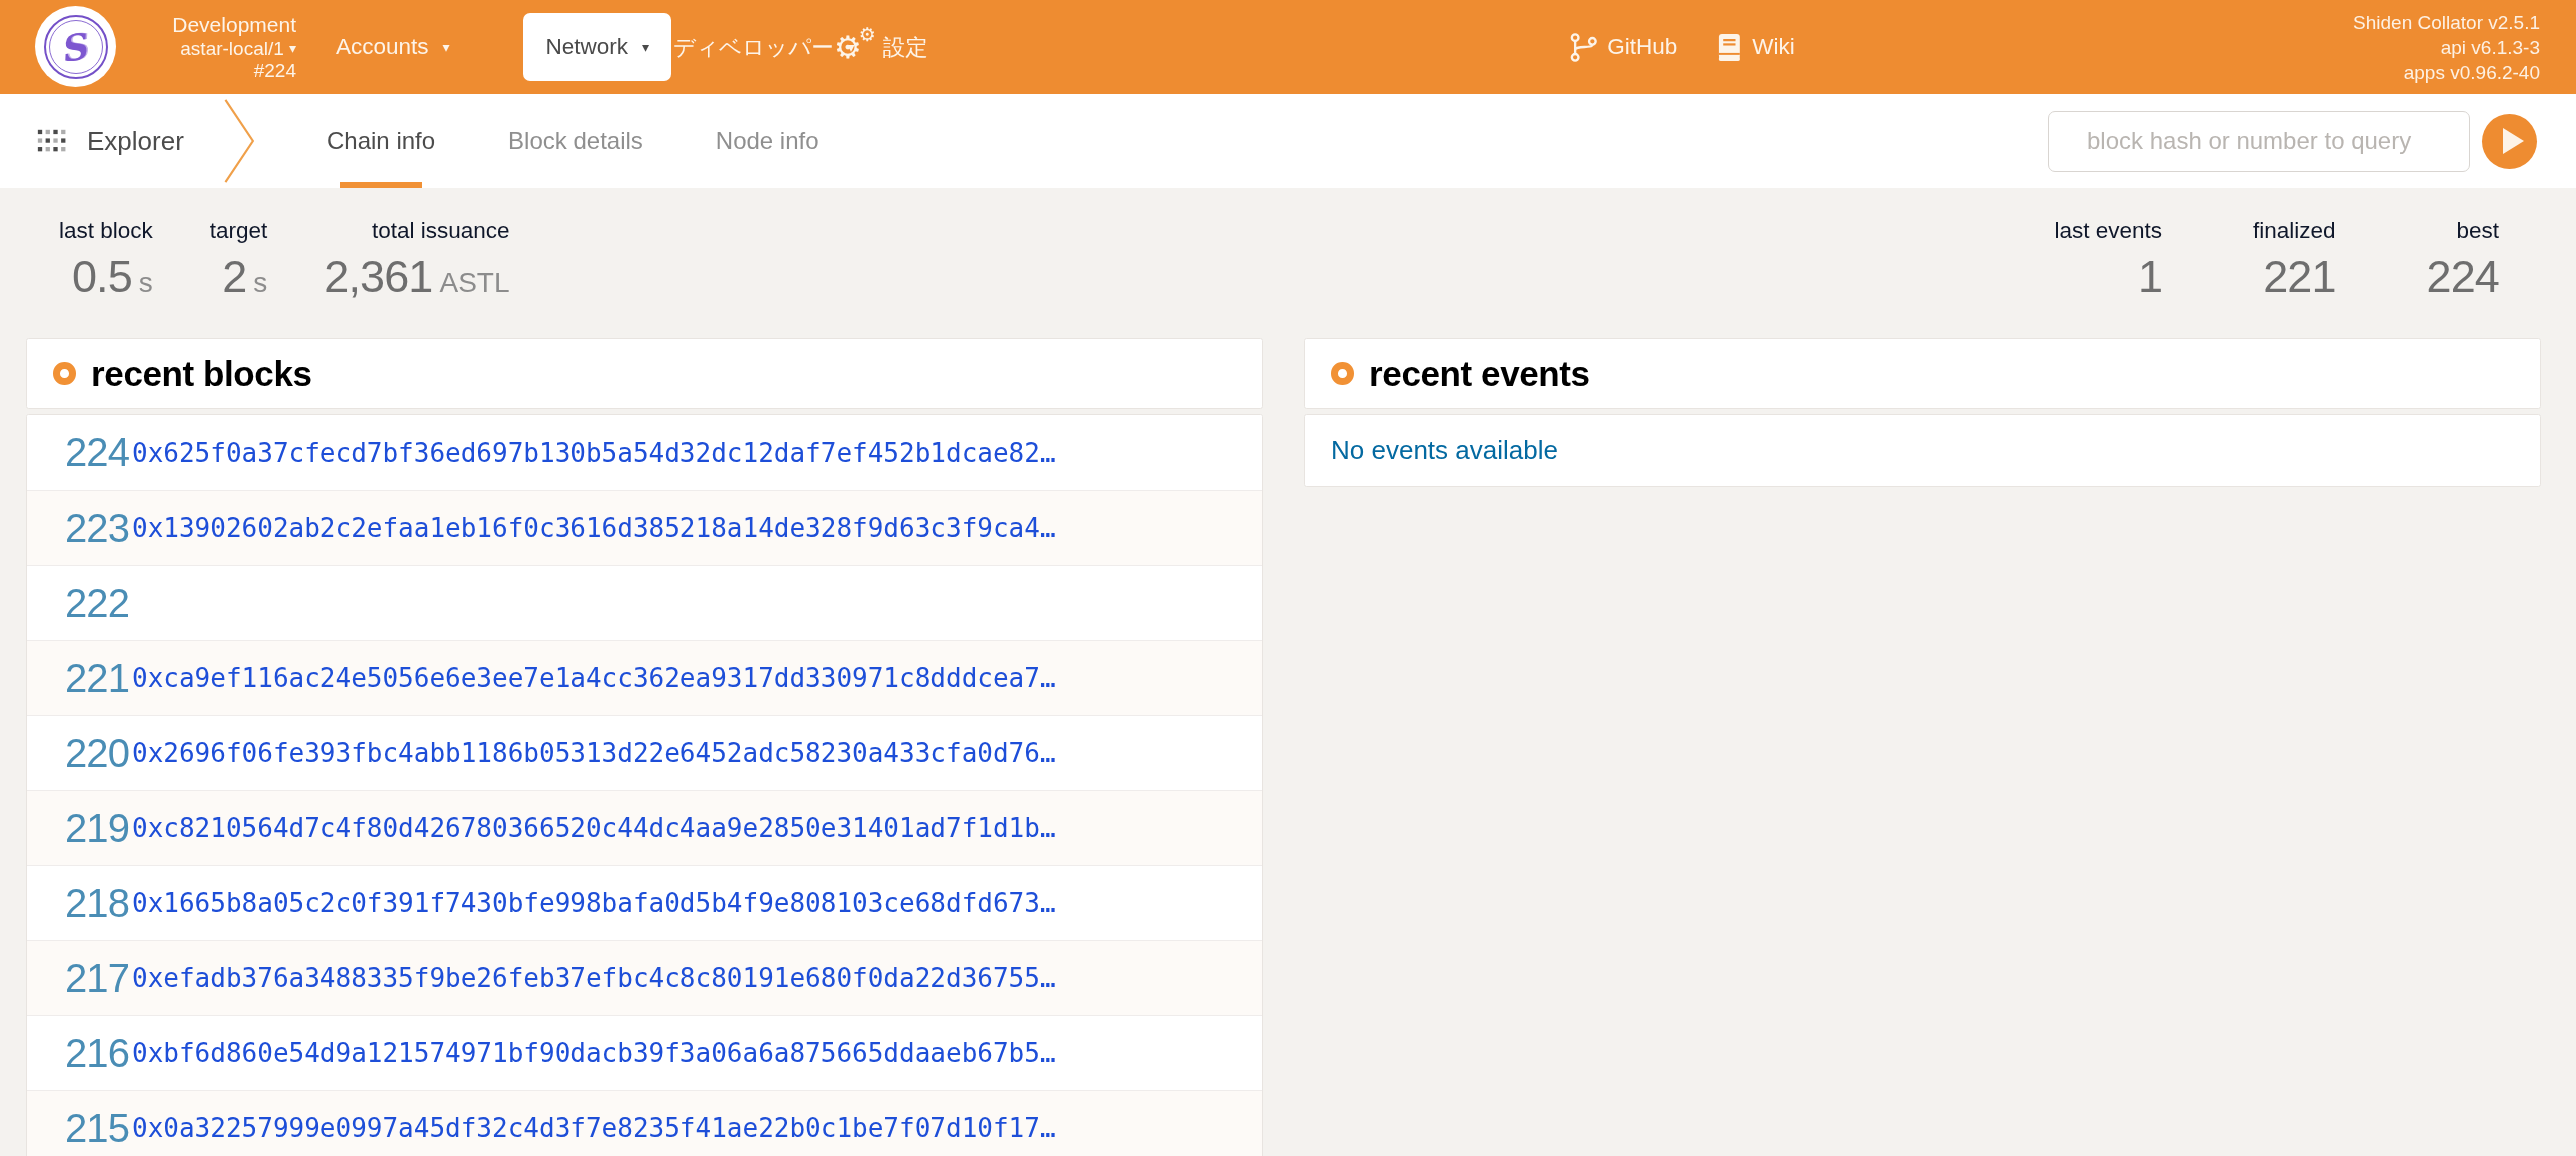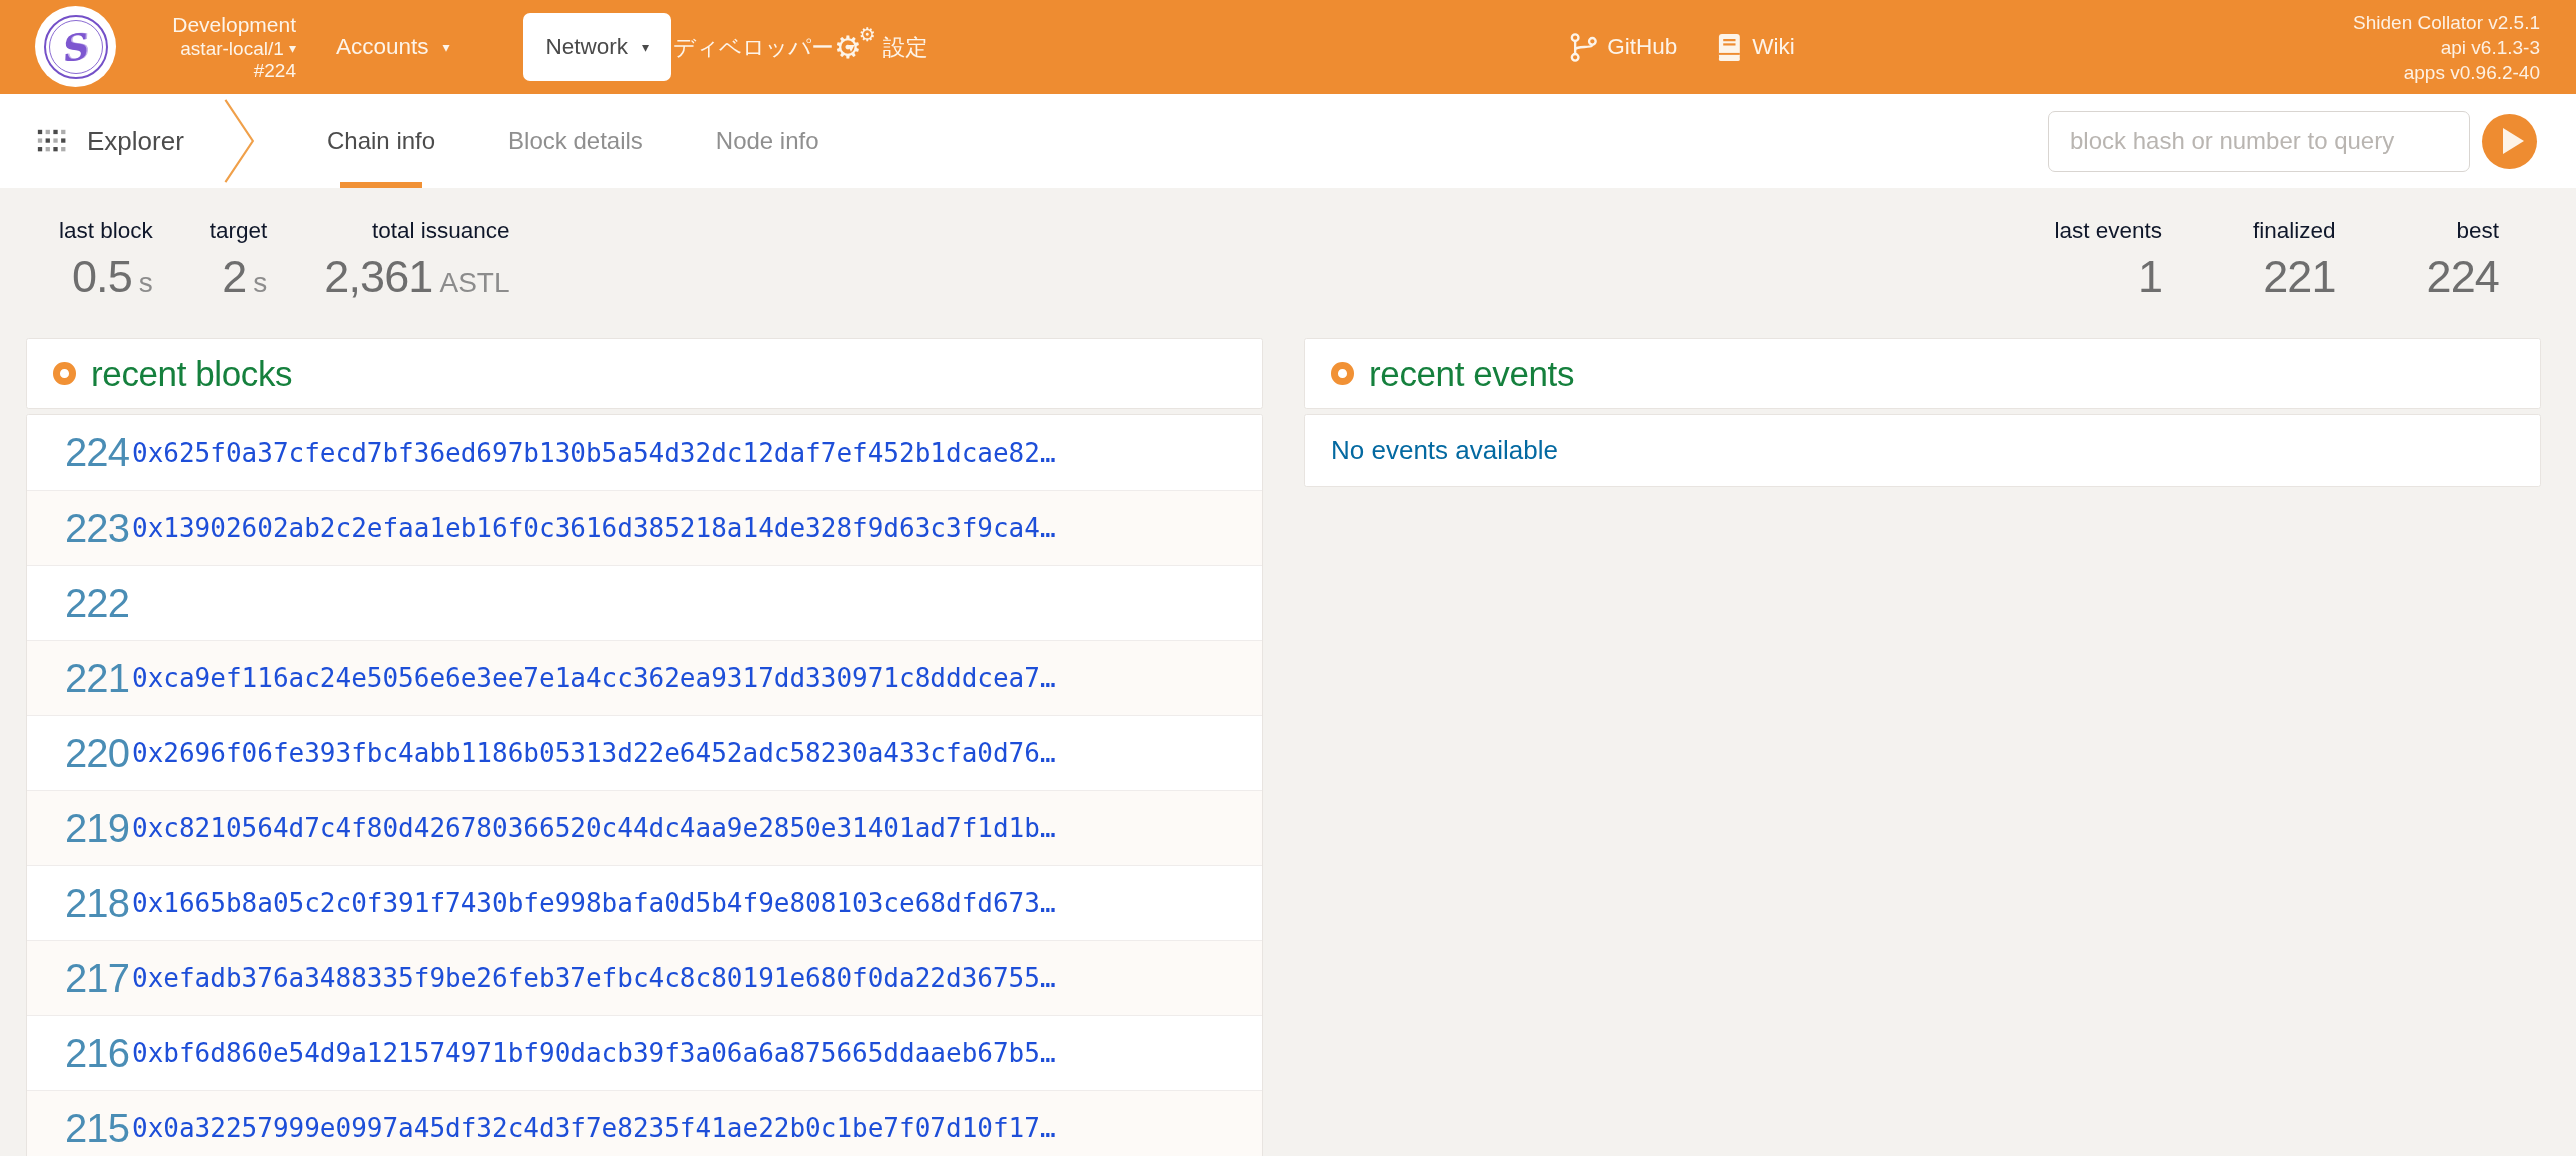--- a/index.html
+++ b/index.html
@@ -83,21 +83,21 @@
     content:""; position:absolute; bottom:0; left:12%; width:76%; height:6px;
     background:#f19135;
   }
   .searchbar {
     position:absolute; right:39px; top:0; height:94px;
     display:flex; align-items:center; gap:12px;
   }
   .search-input {
     width:422px; height:61px; border:0.9px solid #d9d5d1; border-radius:7px;
     font-family:"Liberation Sans", sans-serif;
-    font-size:24px; color:#4c4c4c; padding:0 21px; outline:none; background:#fff;
+    font-size:24px; color:#4c4c4c; padding:0 38px; outline:none; background:#fff;
   }
   .search-input::placeholder { color:#b9b5b1; }
   .search-btn {
     width:55px; height:55px; border:none; border-radius:50%;
     background:#ee8c31; cursor:pointer; position:relative; flex:0 0 auto;
   }
   .search-btn .tri {
     position:absolute; left:21px; top:14.7px;
     width:0; height:0;
     border-left:21px solid #fdf3e7;
@@ -122,21 +122,21 @@
     position:absolute; top:338px; height:71px; width:1237px;
     background:#fff; border:0.9px solid #e8e4e0; border-radius:2.6px;
     display:flex; align-items:center; padding-left:26px; gap:15.6px;
   }
   .panel-title-card.left  { left:26px; }
   .panel-title-card.right { left:1304px; }
   .dot-icon {
     width:22.5px; height:22.5px; border-radius:50%;
     border:7px solid #f19135; background:#fff;
   }
-  .panel-title { font-size:35px; font-weight:400; color:#15803d; letter-spacing:-0.4px; }
+  .panel-title { font-size:35px; font-weight:700; color:#000000; letter-spacing:-0.4px; }
 
   .blocks-table {
     position:absolute; left:26px; top:414px; width:1237px;
     background:#fff; border:0.9px solid #e8e4e0; border-radius:2.6px; overflow:hidden;
   }
   .block-row {
     height:75px; display:flex; align-items:center; background:#fff;
   }
   .block-row + .block-row { border-top:0.9px solid #efeceb; }
   .block-row:nth-child(even) { background:#fdfaf7; }

